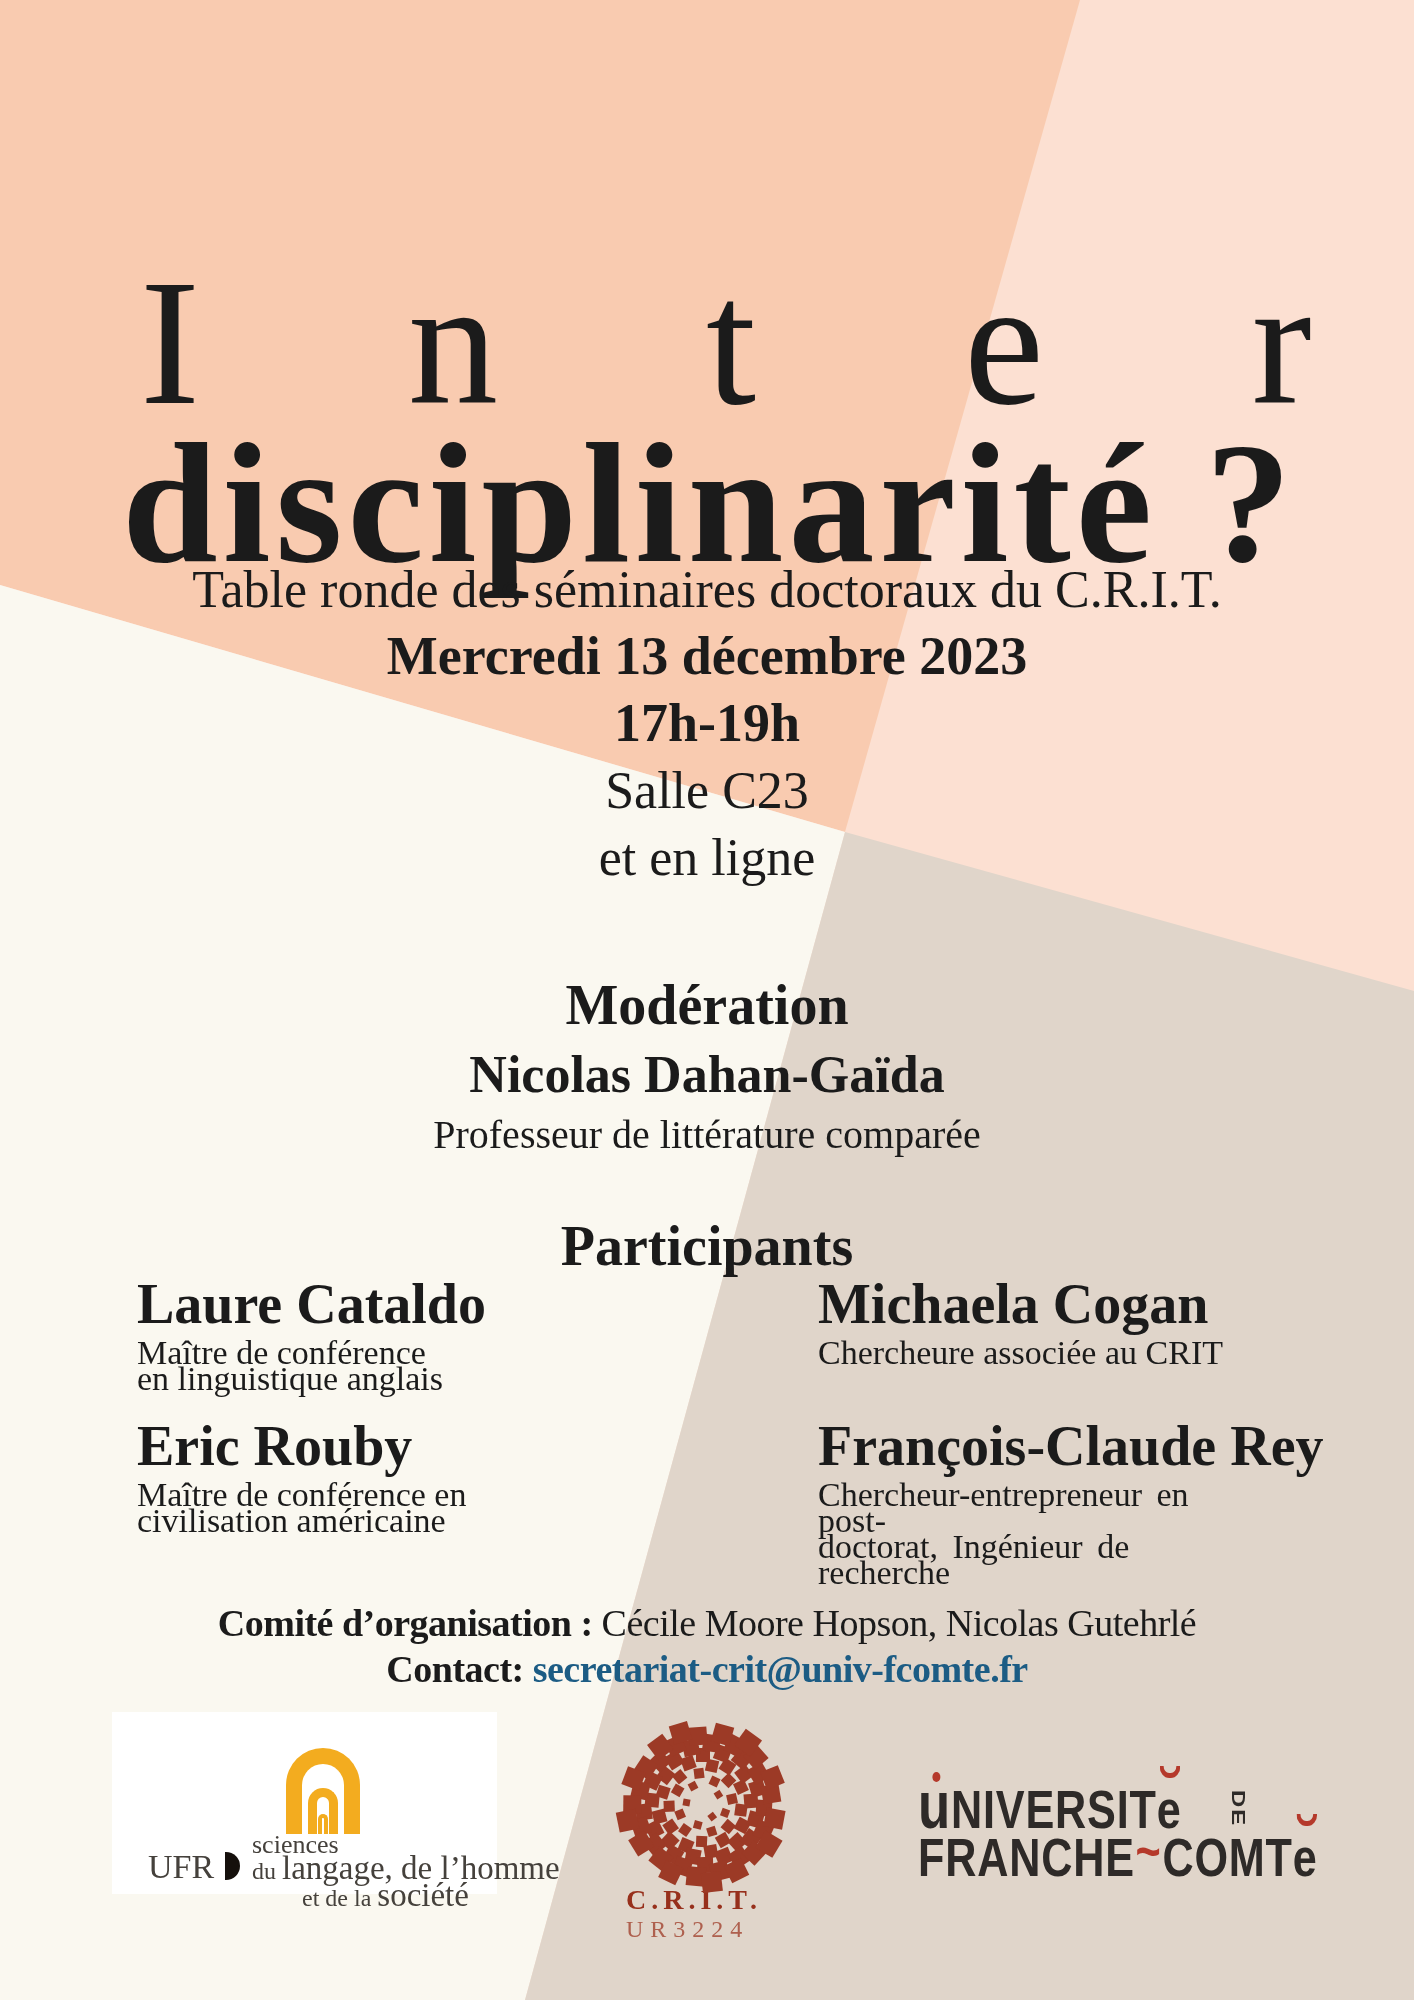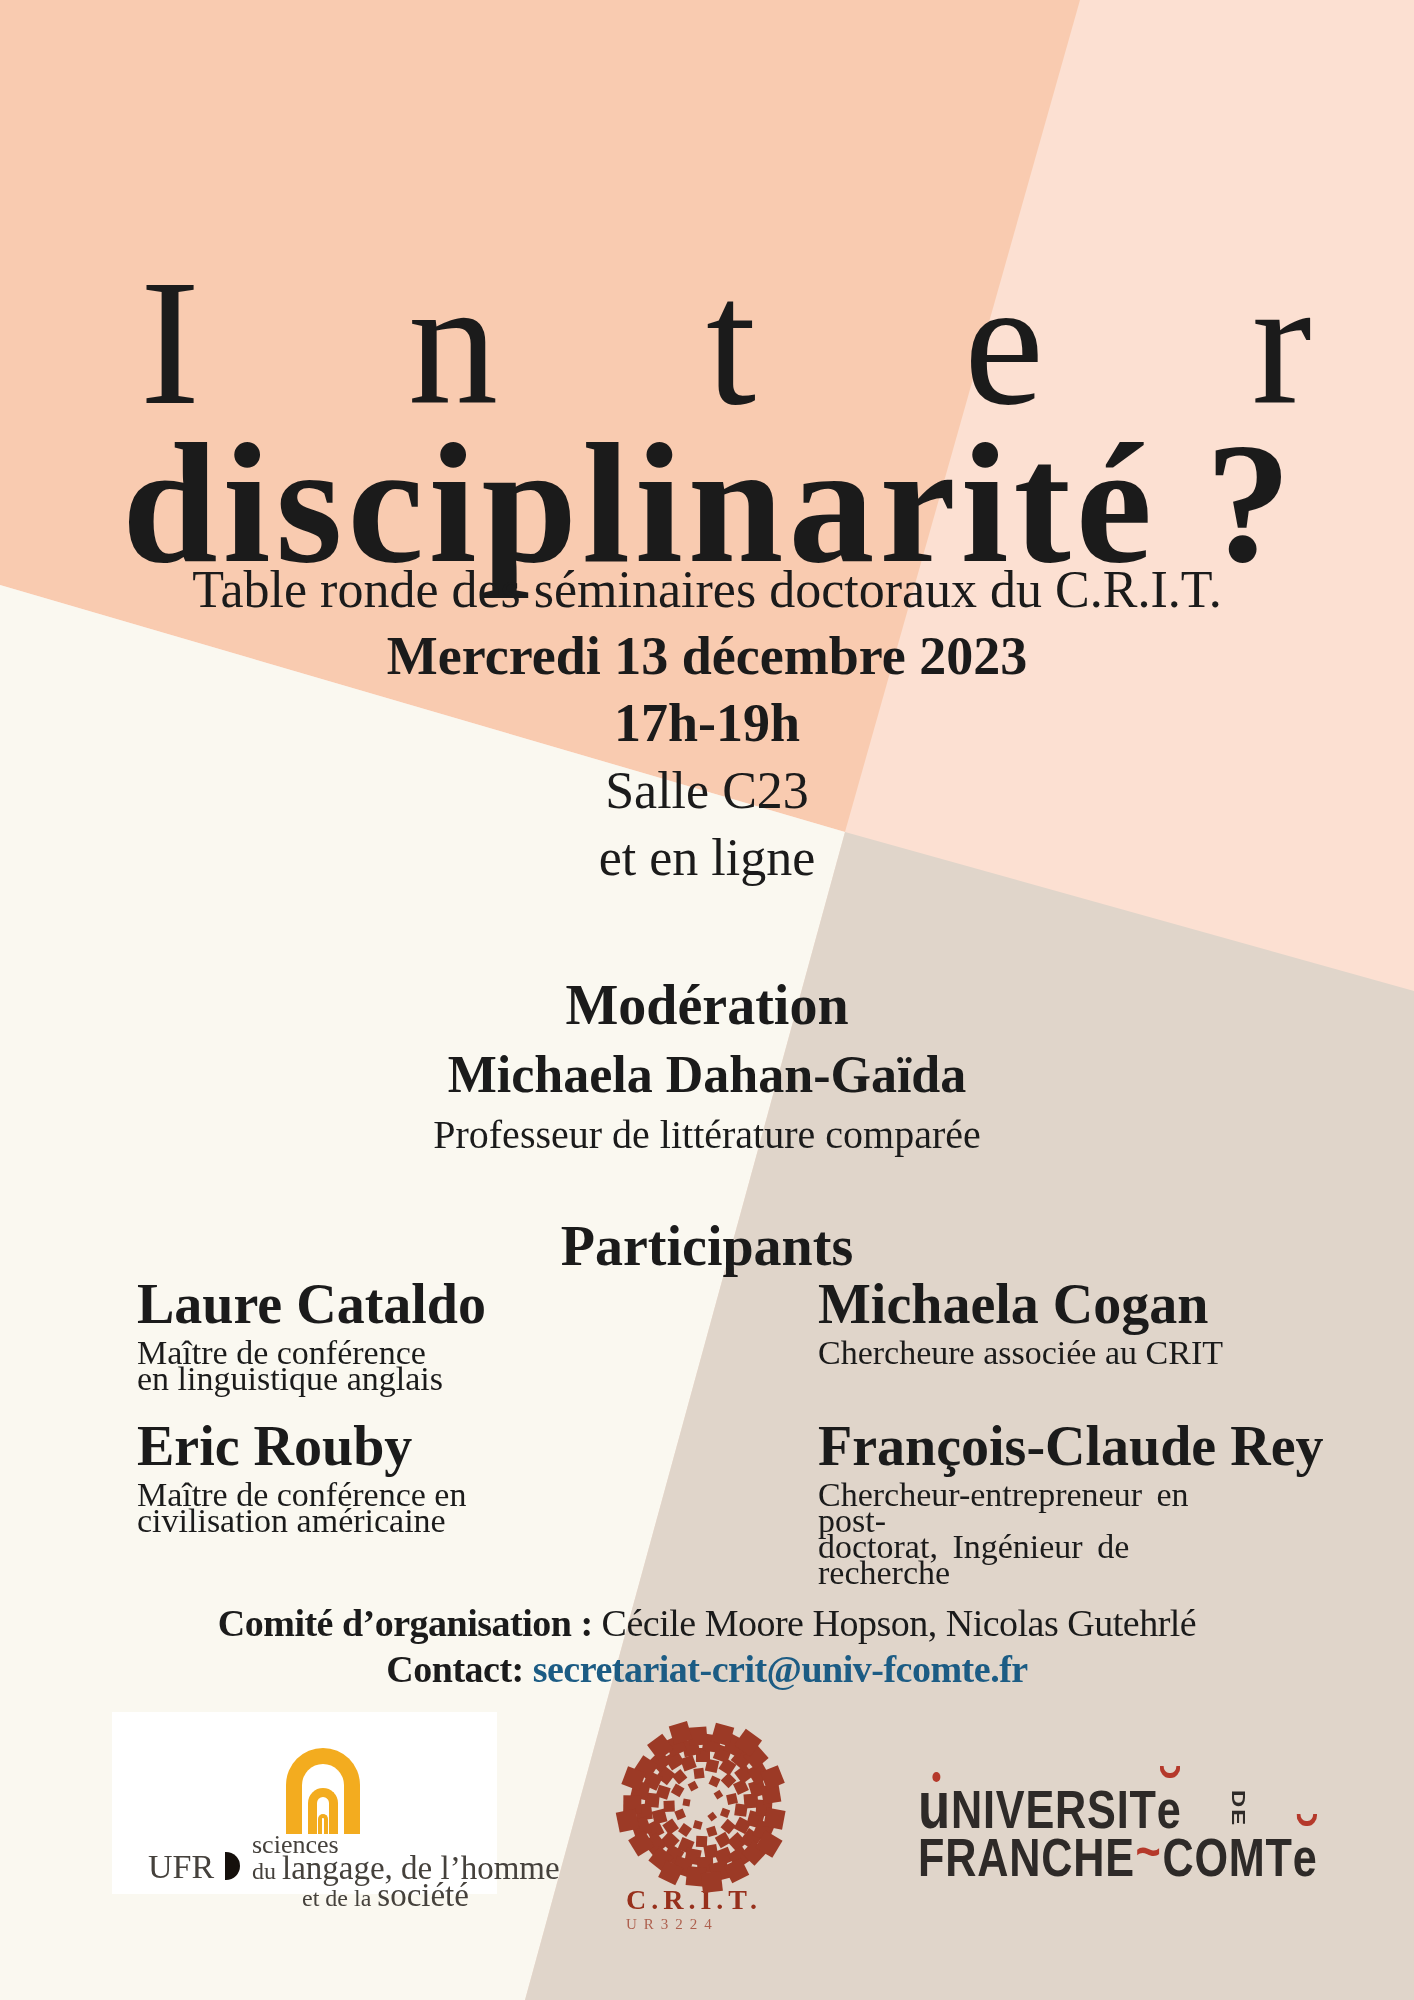--- a/index.html
+++ b/index.html
@@ -52,21 +52,21 @@
   .ufr-text .sm{font-size:24px;}
   .ufr-text .lg{font-size:33px;}
   .ufr-text .l1{font-size:26px;}
   .ufr-text .l3{margin-left:50px;}
 
   
   .logo-crit{left:626px;top:1728px;width:154px;text-align:left;}
   .spiral{position:relative;width:154px;height:154px;}
   .spiral .sq{position:absolute;background:var(--crit-red,#9c3a26);}
   .crit-name{margin-top:4px;font-weight:bold;font-size:28px;line-height:1;letter-spacing:5px;color:var(--crit-red-dark,#97301c);}
-  .crit-unit{margin-top:3px;font-size:15px;line-height:1;letter-spacing:7px;color:var(--crit-red-light,#ae604e);}
+  .crit-unit{margin-top:3px;font-size:24px;line-height:1;letter-spacing:7px;color:var(--crit-red-light,#ae604e);}
 
   
   .logo-ufc{left:918px;top:1782px;width:560px;height:140px;color:var(--ufc-charcoal,#2e2a28);
             font-family:"Liberation Sans",sans-serif;font-weight:bold;transform:scaleX(0.8);transform-origin:left top;}
   .ufc-l1,.ufc-l2{position:absolute;left:0;font-size:54px;line-height:1;white-space:nowrap;letter-spacing:1px;}
   .ufc-l1{top:0;}
   .ufc-l2{top:48px;}
   .ufc-u{position:relative;display:inline-block;}
   .ufc-u .u-glyph{font-size:66px;line-height:0;}
   .red-dot{position:absolute;left:18px;top:-10px;width:10px;height:10px;border-radius:50%;background:var(--ufc-red,#b5392b);}
@@ -91,21 +91,21 @@
   <div class="layer center-block">
     <div>Table ronde des séminaires doctoraux du C.R.I.T.</div>
     <div class="b">Mercredi 13 décembre 2023</div>
     <div class="b">17h-19h</div>
     <div>Salle C23</div>
     <div>et en ligne</div>
   </div>
 
   <div class="layer moderation">
     <div class="sec-heading">Modération</div>
-    <div class="mod-name">Michaela Dahan-Gaïda</div>
+    <div class="mod-name">Nicolas Dahan-Gaïda</div>
     <div class="mod-role">Professeur de littérature comparée</div>
   </div>
 
   <div class="layer participants-heading">Participants</div>
 
   <div class="layer col col-left">
     <div class="p-name">Laure Cataldo</div>
     <div class="p-role">Maître de conférence
 en linguistique anglais</div>
     <div class="p-name second">Eric Rouby</div>

